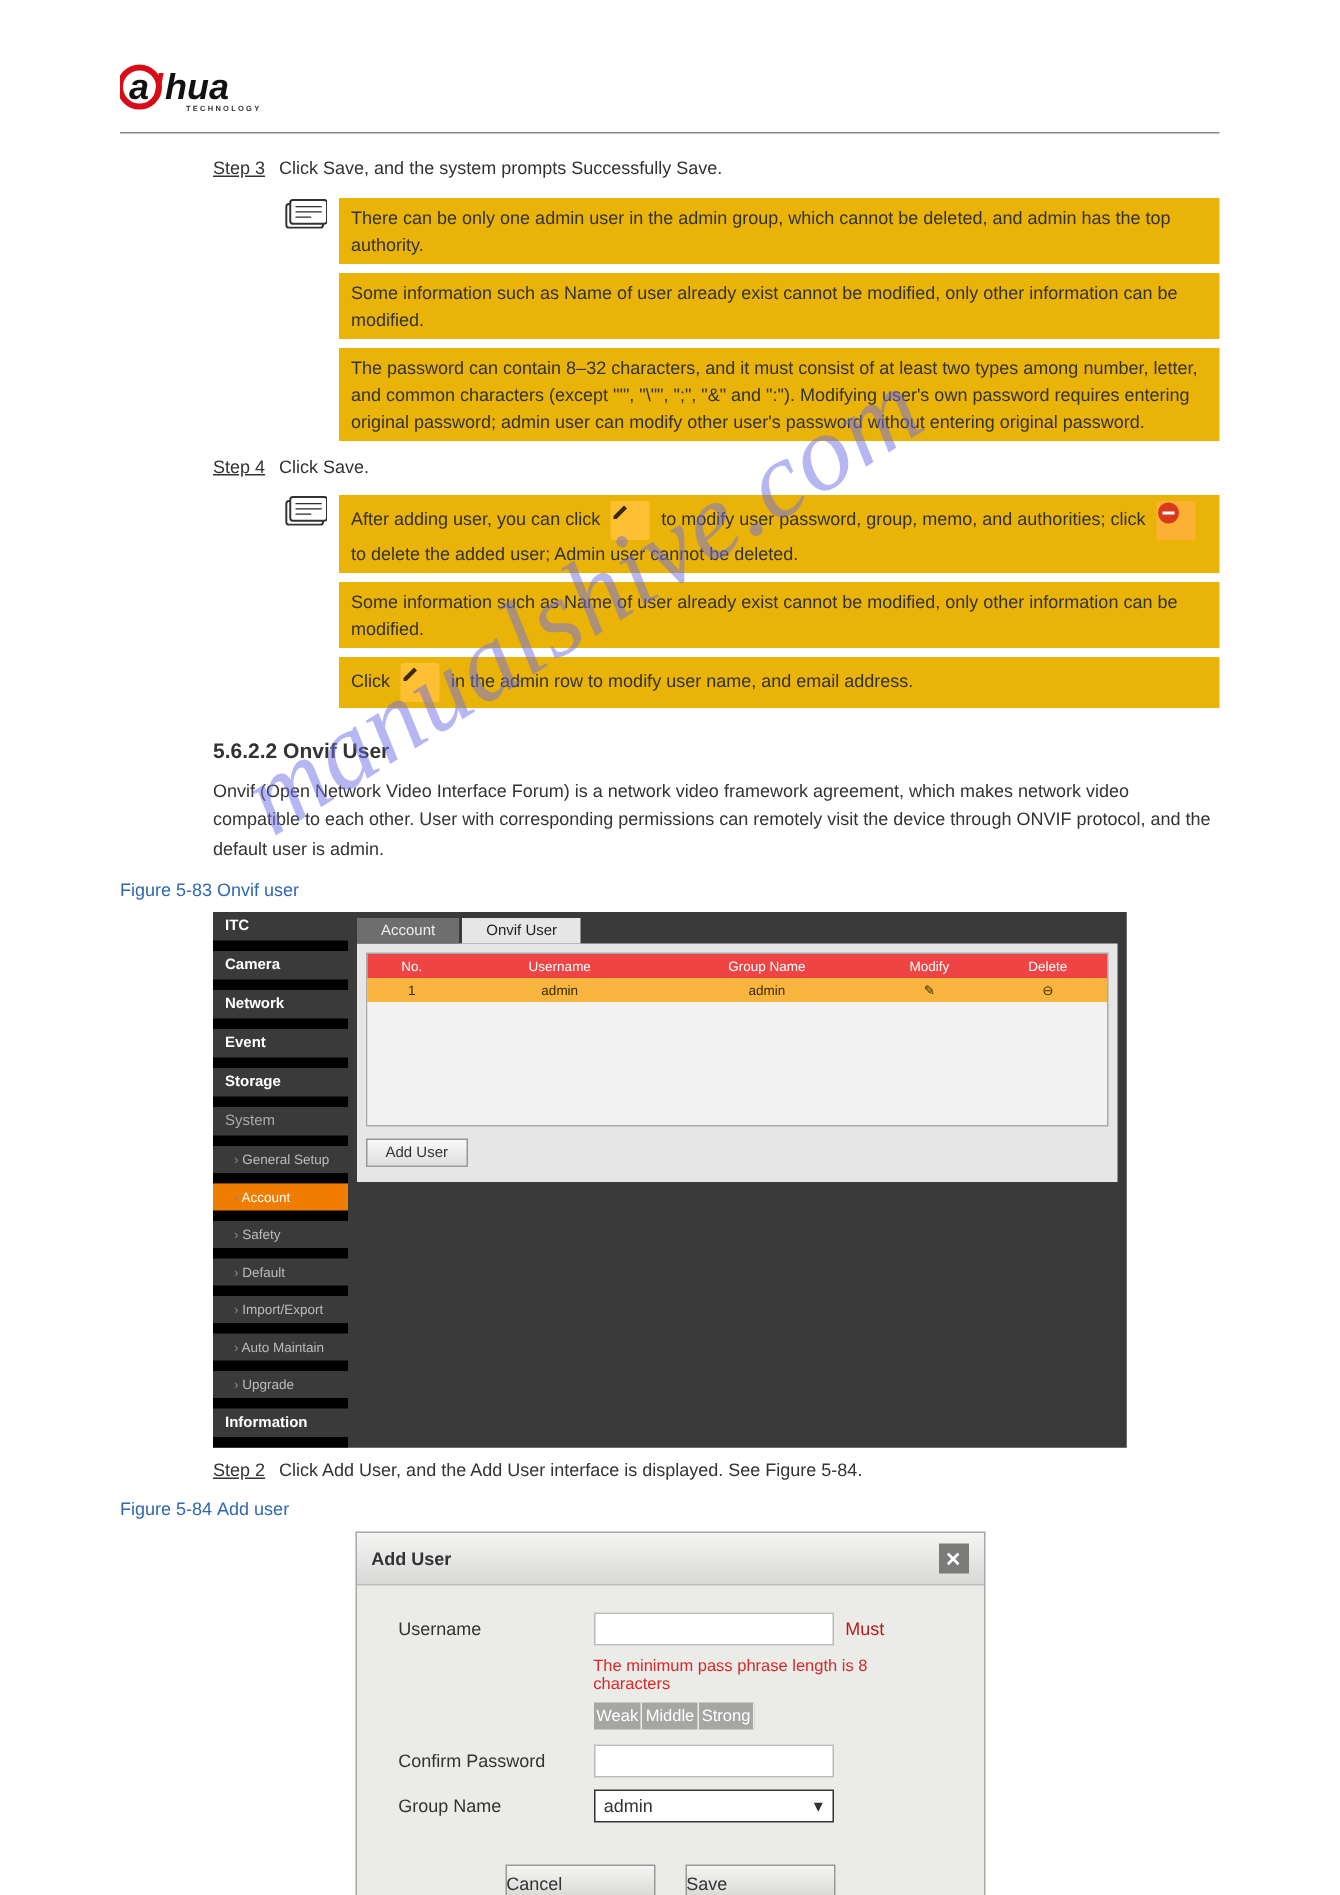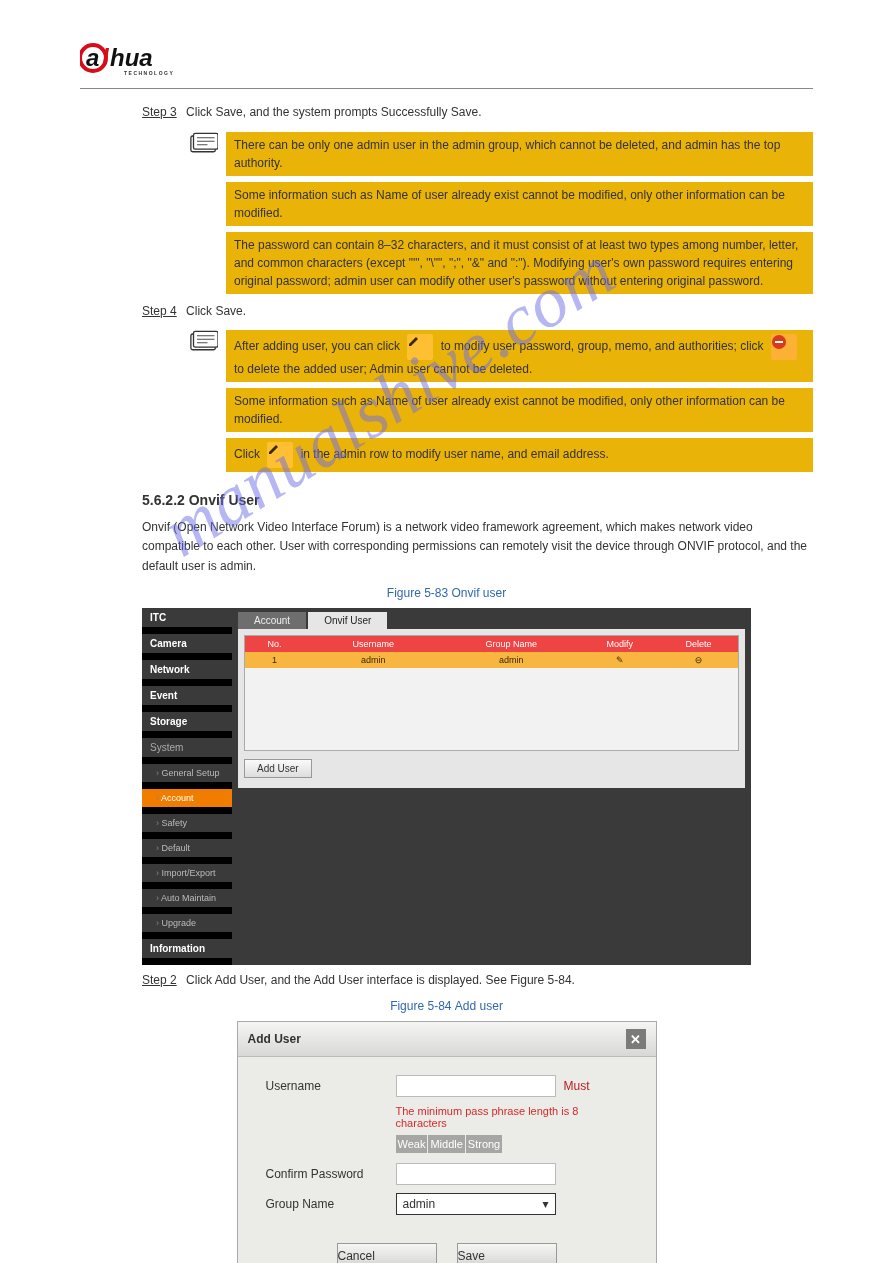--- a/index.html
+++ b/index.html
@@ -17,21 +17,21 @@
   .note-col { display: flex; flex-direction: column; gap: 6px; flex: 1; }
   .hl { background: #eab308; padding: 4px 8px; line-height: 1.5; display: inline-block; }
   .hl .icon { display:inline-block; vertical-align: middle; margin: 0 4px; }
   .ico-modify, .ico-delete { width: 26px; height: 26px; display: inline-flex; align-items: center; justify-content: center; border-radius: 2px; }
   .ico-modify { background: #ffbf33; }
   .ico-delete { background: #fcb135; }
 
   .subsec { margin-left: 62px; }
   .subsec h3 { font-size: 14px; font-weight: 700; margin: 20px 0 10px 0; }
   .para { margin-left: 62px; line-height: 1.6; margin-bottom: 10px; }
-  .fig-cap { text-align: center; font-size: 12px; color: #3068b0; margin: 8px 0; }
+  .fig-cap { text-align: left; font-size: 12px; color: #3068b0; margin: 8px 0; }
 
   
   .shot1 { margin: 4px 62px 6px 62px; background: #3a3a3a; display: flex; font-size: 10px; }
   .shot1 .side { width: 90px; background: #3a3a3a; color: #ddd; }
   .shot1 .side .sitem { padding: 4px 8px; border-bottom: 7px solid #000000; }
   .shot1 .side .sitem.bold { font-weight: 700; color: #fff; }
   .shot1 .side .sitem.sub { padding-left: 14px; font-size: 9px; color: #bbb; }
   .shot1 .side .sitem.sub::before { content: "› "; color:#888; }
   .shot1 .side .sitem.active { background: #f07c00; color: #fff; }
   .shot1 .main { flex: 1; background: #3a3a3a; padding: 0 6px 6px 6px; }

